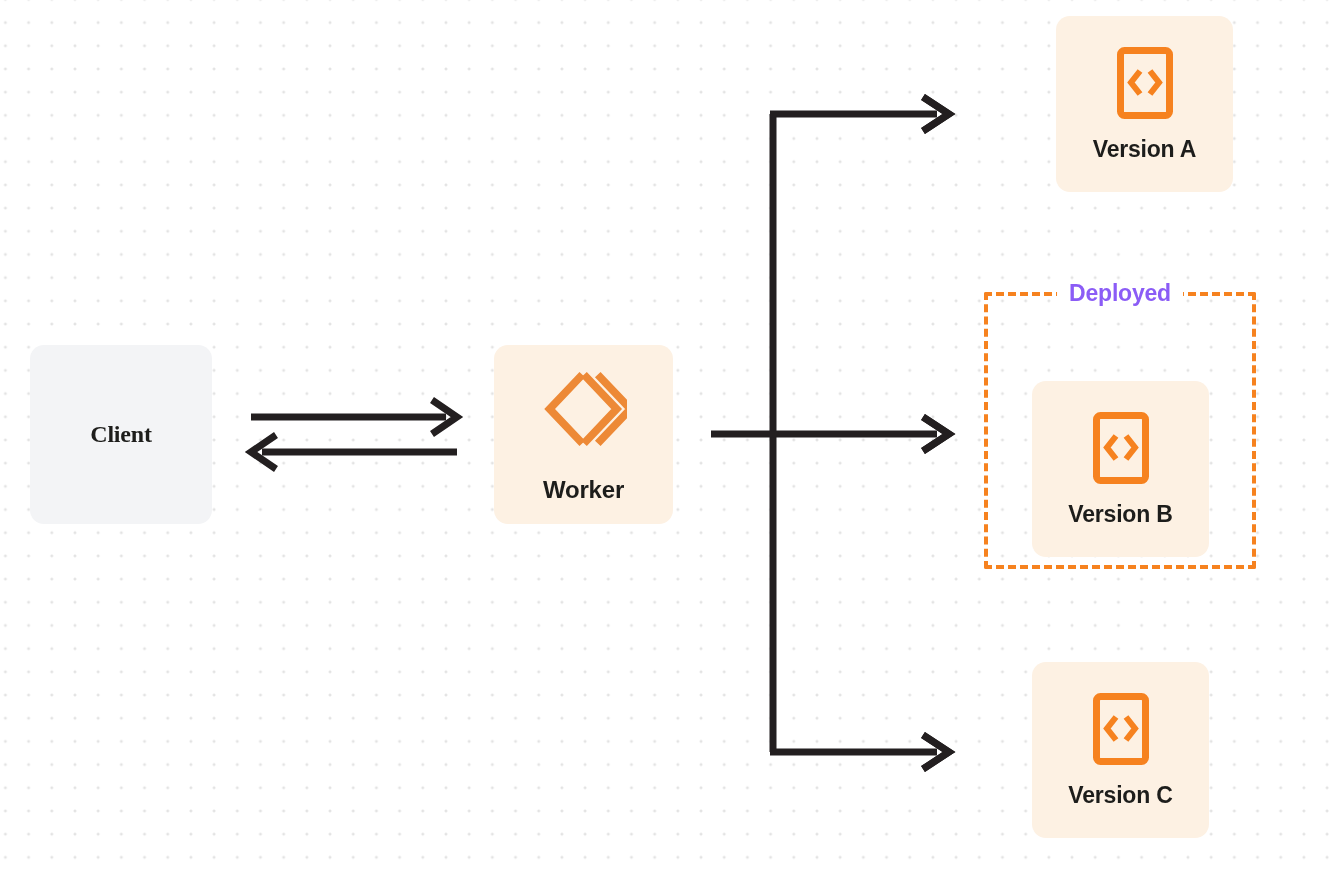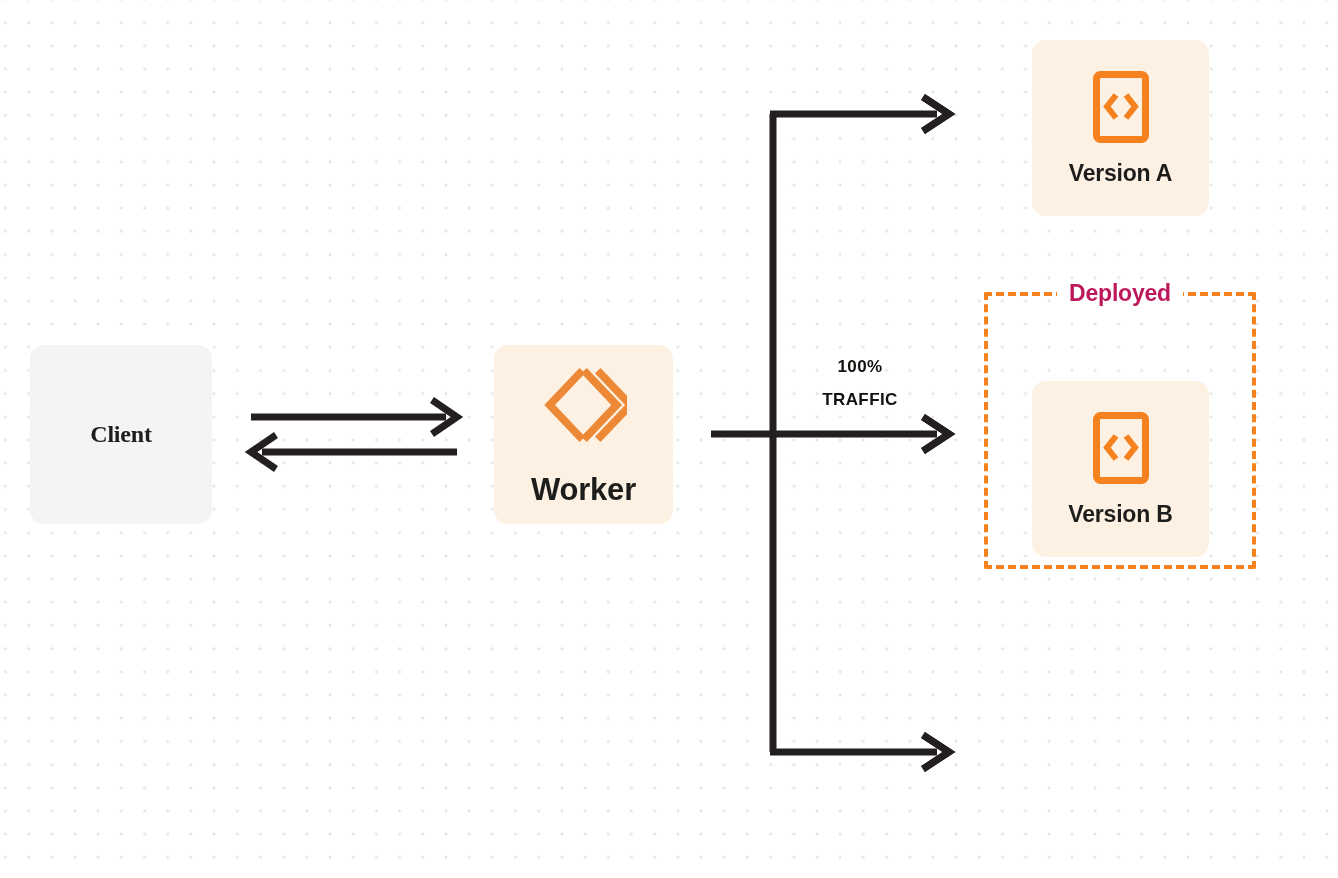--- a/index.html
+++ b/index.html
@@ -56,37 +56,37 @@
 
   
   #worker-node {
     left: 494px;
     top: 345px;
     width: 179px;
     height: 179px;
     background: #fdf1e3;
   }
   #worker-node .node-label {
-    font-size: 31px;
+    font-size: 24px;
     margin-top: 24px;
   }
   .worker-logo {
     width: 86px;
     height: 86px;
     display: block;
   }
 
   
   .version-node {
     width: 177px;
     height: 176px;
     background: #fdf1e3;
     left: 1032px;
   }
-  #version-a-node { top: 40px; }
+  #version-a-node { top: 16px; margin-left: 24px; }
   #version-b-node { top: 345px; margin-top: 36px; }
   #version-c-node { top: 662px; }
 
   .version-node .node-label {
     font-size: 23px;
     margin-top: 16px;
   }
   .version-icon {
     width: 58px;
     height: 74px;
@@ -103,21 +103,21 @@
     border: 4px dashed #f6821f;
     border-radius: 2px;
   }
   #deployed-label {
     position: absolute;
     left: 50%;
     top: -16px;
     transform: translateX(-50%);
     background: #ffffff;
     padding: 0 12px;
-    color: #be185d;
+    color: #8b5cf6;
     font-size: 23px;
     font-weight: bold;
     white-space: nowrap;
     letter-spacing: -0.2px;
   }
 
   
   #traffic-label {
     position: absolute;
     left: 790px;
@@ -173,24 +173,20 @@
       <line x1="711" y1="434" x2="937" y2="434" stroke="#231f20" stroke-width="7" stroke-linecap="butt"></line>
       <polyline points="923,417 949,434 923,451" fill="none" stroke="#231f20" stroke-width="7" stroke-linecap="butt" stroke-linejoin="miter"></polyline>
     </g>
 
     <g>
       <line x1="770" y1="752" x2="937" y2="752" stroke="#231f20" stroke-width="7" stroke-linecap="butt"></line>
       <polyline points="923,735 949,752 923,769" fill="none" stroke="#231f20" stroke-width="7" stroke-linecap="butt" stroke-linejoin="miter"></polyline>
     </g>
   </svg>
 
-  <div id="traffic-label">
-    <span class="traffic-line">100%</span>
-    <span class="traffic-line">TRAFFIC</span>
-  </div>
 
   <div id="deployed-group">
     <span id="deployed-label">Deployed</span>
   </div>
 
   <div id="client-node" class="node">
     <span class="node-label">Client</span>
   </div>
 
   <div id="worker-node" class="node">
@@ -222,20 +218,30 @@
     <span>
       <svg class="version-icon" viewBox="0 0 58 74" xmlns="http://www.w3.org/2000/svg">
         <rect x="4.5" y="4.5" width="49" height="65" rx="4" ry="4" fill="none" stroke="#f6821f" stroke-width="7"></rect>
         <polyline points="24,25 15,36.5 24,48" fill="none" stroke="#f6821f" stroke-width="6" stroke-linecap="butt" stroke-linejoin="miter"></polyline>
         <polyline points="34,25 43,36.5 34,48" fill="none" stroke="#f6821f" stroke-width="6" stroke-linecap="butt" stroke-linejoin="miter"></polyline>
       </svg>
     </span>
     <span class="node-label">Version B</span>
   </div>
 
+  <div id="version-c-node" class="node version-node">
+    <span>
+      <svg class="version-icon" viewBox="0 0 58 74" xmlns="http://www.w3.org/2000/svg">
+        <rect x="4.5" y="4.5" width="49" height="65" rx="4" ry="4" fill="none" stroke="#f6821f" stroke-width="7"></rect>
+        <polyline points="24,25 15,36.5 24,48" fill="none" stroke="#f6821f" stroke-width="6" stroke-linecap="butt" stroke-linejoin="miter"></polyline>
+        <polyline points="34,25 43,36.5 34,48" fill="none" stroke="#f6821f" stroke-width="6" stroke-linecap="butt" stroke-linejoin="miter"></polyline>
+      </svg>
+    </span>
+    <span class="node-label">Version C</span>
+  </div>
 
   <svg id="arrow-layer-2" viewBox="0 0 1338 878" xmlns="http://www.w3.org/2000/svg">
     <polyline points="923,97 949,114 923,131" fill="none" stroke="#231f20" stroke-width="7" stroke-linecap="butt" stroke-linejoin="miter"></polyline>
     <polyline points="923,417 949,434 923,451" fill="none" stroke="#231f20" stroke-width="7" stroke-linecap="butt" stroke-linejoin="miter"></polyline>
     <polyline points="923,735 949,752 923,769" fill="none" stroke="#231f20" stroke-width="7" stroke-linecap="butt" stroke-linejoin="miter"></polyline>
   </svg>
 
 </div>
 
 </body></html>

